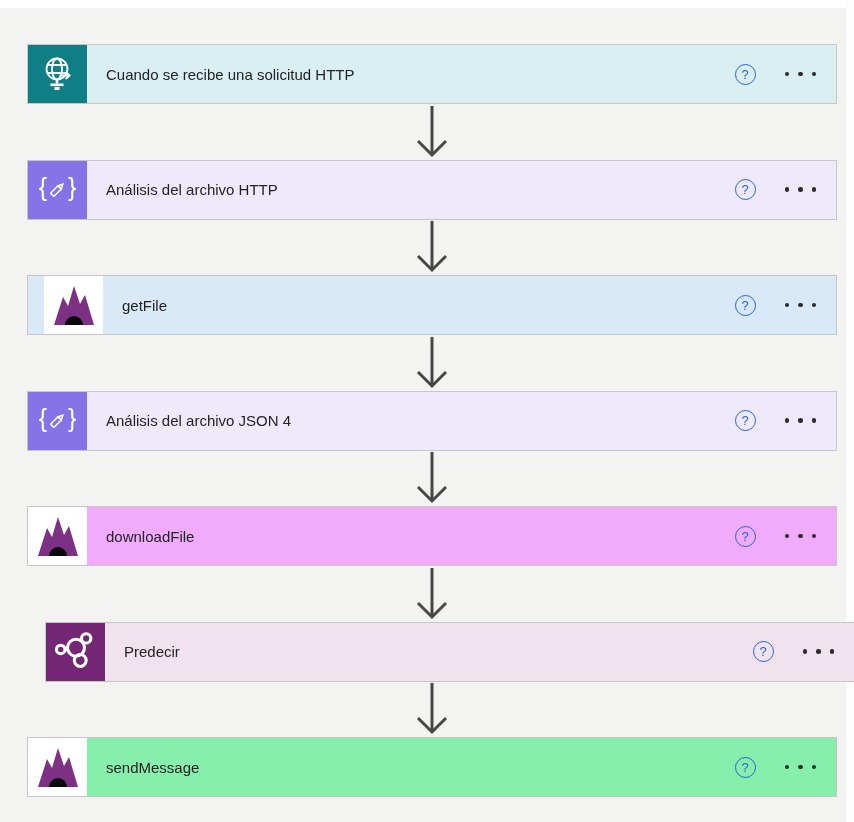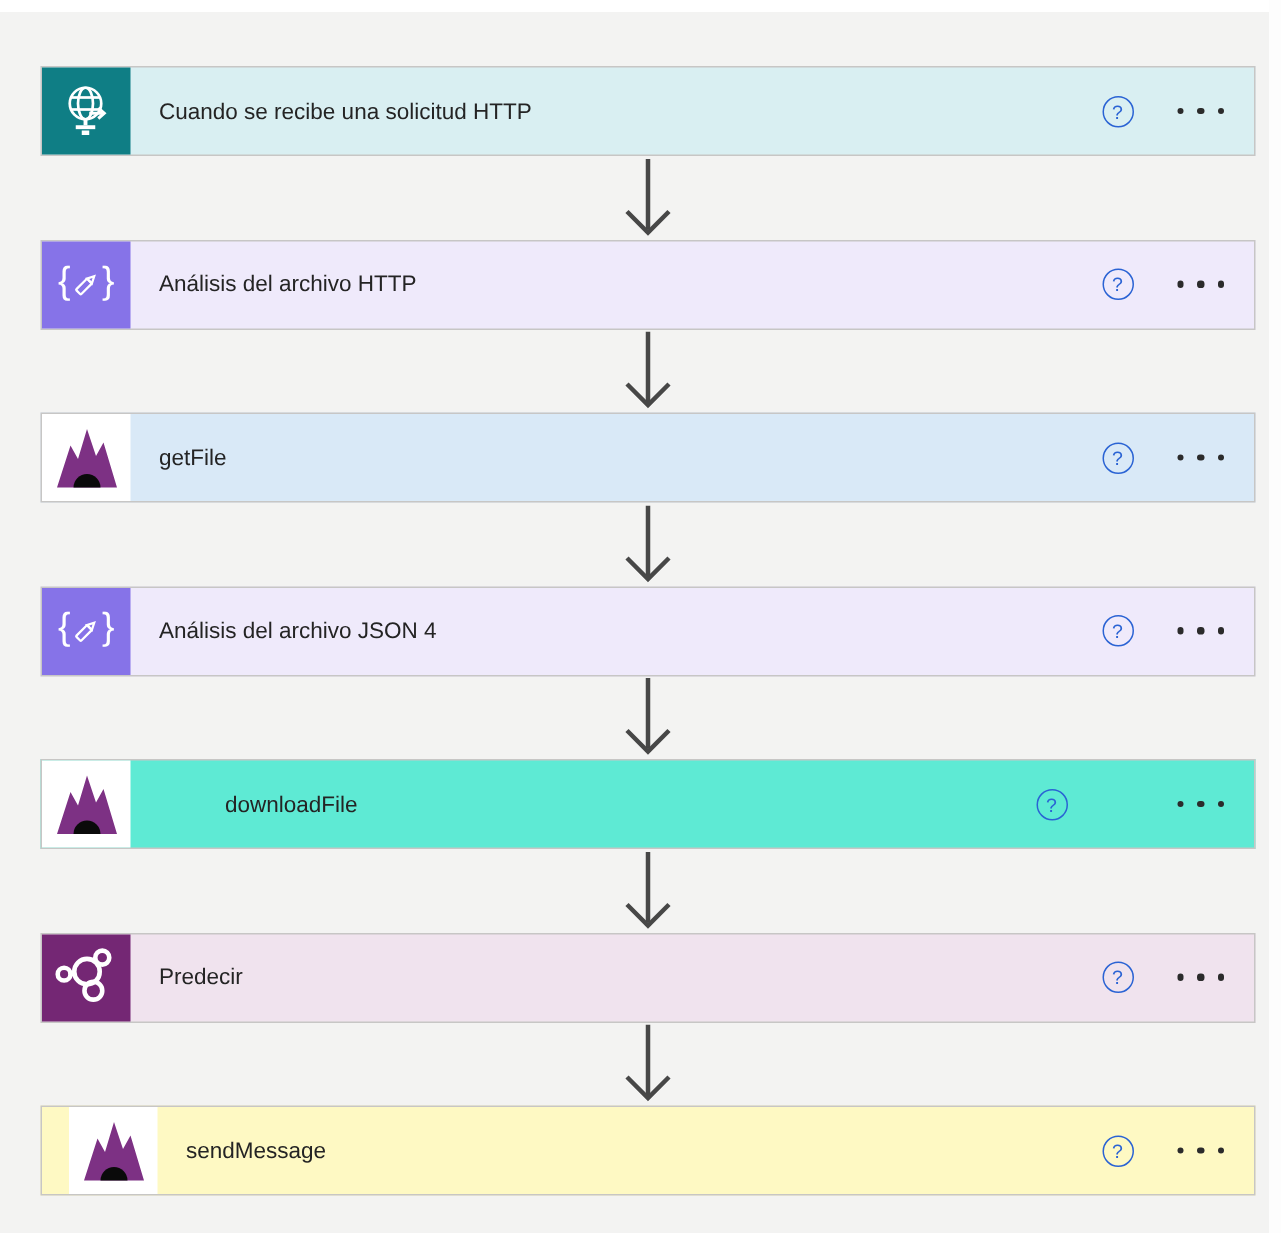--- a/index.html
+++ b/index.html
@@ -164,21 +164,21 @@
       </div>
   </div>
 
   <div class="arrow">
     <svg width="38" height="52" viewBox="0 0 38 52" fill="none" stroke="#474747" stroke-width="3">
       <line x1="19" y1="0" x2="19" y2="47"></line>
       <polyline points="5,35 19,49 33,35"></polyline>
     </svg>
   </div>
 
-  <div class="card" style="background-color: rgb(217, 233, 247);">
+  <div class="card" style="background-color: rgb(217, 233, 247); padding-left: 16px;">
     <div class="tile" style="background-color: rgb(255, 255, 255);">
       <svg width="50" height="50" viewBox="0 0 50 50">
         <path d="M5 45 L14 17 L19 26 L25 6 L31 24 L36 15 L45 45 Z" fill="#7d3184"></path>
         <path d="M16 45 A 9 9 0 0 1 34 45 Z" fill="#0a0a0a"></path>
       </svg>
     </div>
     <div class="label">getFile</div>
     <div class="help"><span>?</span></div>
     <div class="dots">
         <i></i>
@@ -216,21 +216,21 @@
       </div>
   </div>
 
   <div class="arrow">
     <svg width="38" height="52" viewBox="0 0 38 52" fill="none" stroke="#474747" stroke-width="3">
       <line x1="19" y1="0" x2="19" y2="47"></line>
       <polyline points="5,35 19,49 33,35"></polyline>
     </svg>
   </div>
 
-  <div class="card" style="background-color: #5eead4; gap: 44px;">
+  <div class="card" style="background-color: #f0abfc;">
     <div class="tile" style="background-color: rgb(255, 255, 255);">
       <svg width="50" height="50" viewBox="0 0 50 50">
         <path d="M5 45 L14 17 L19 26 L25 6 L31 24 L36 15 L45 45 Z" fill="#7d3184"></path>
         <path d="M16 45 A 9 9 0 0 1 34 45 Z" fill="#0a0a0a"></path>
       </svg>
     </div>
     <div class="label">downloadFile</div>
     <div class="help"><span>?</span></div>
     <div class="dots">
         <i></i>
@@ -239,21 +239,21 @@
       </div>
   </div>
 
   <div class="arrow">
     <svg width="38" height="52" viewBox="0 0 38 52" fill="none" stroke="#474747" stroke-width="3">
       <line x1="19" y1="0" x2="19" y2="47"></line>
       <polyline points="5,35 19,49 33,35"></polyline>
     </svg>
   </div>
 
-  <div class="card" style="background-color: rgb(240, 227, 238);">
+  <div class="card" style="background-color: rgb(240, 227, 238); margin-left: 18px;">
     <div class="tile" style="background-color: rgb(116, 39, 116);">
       <svg width="56" height="56" viewBox="0 0 66 66" fill="none" stroke="#ffffff" stroke-width="3.6">
         <circle cx="15" cy="30" r="5"></circle>
         <line x1="20.5" y1="30" x2="24" y2="29.5"></line>
         <circle cx="33" cy="28" r="10"></circle>
         <circle cx="38" cy="43" r="7"></circle>
         <circle cx="45" cy="17" r="5.5"></circle>
       </svg>
     </div>
     <div class="label">Predecir</div>
@@ -265,21 +265,21 @@
       </div>
   </div>
 
   <div class="arrow">
     <svg width="38" height="52" viewBox="0 0 38 52" fill="none" stroke="#474747" stroke-width="3">
       <line x1="19" y1="0" x2="19" y2="47"></line>
       <polyline points="5,35 19,49 33,35"></polyline>
     </svg>
   </div>
 
-  <div class="card" style="background-color: #fef9c3; padding-left: 18px;">
+  <div class="card" style="background-color: #86efac;">
     <div class="tile" style="background-color: rgb(255, 255, 255);">
       <svg width="50" height="50" viewBox="0 0 50 50">
         <path d="M5 45 L14 17 L19 26 L25 6 L31 24 L36 15 L45 45 Z" fill="#7d3184"></path>
         <path d="M16 45 A 9 9 0 0 1 34 45 Z" fill="#0a0a0a"></path>
       </svg>
     </div>
     <div class="label">sendMessage</div>
     <div class="help"><span>?</span></div>
     <div class="dots">
         <i></i>

